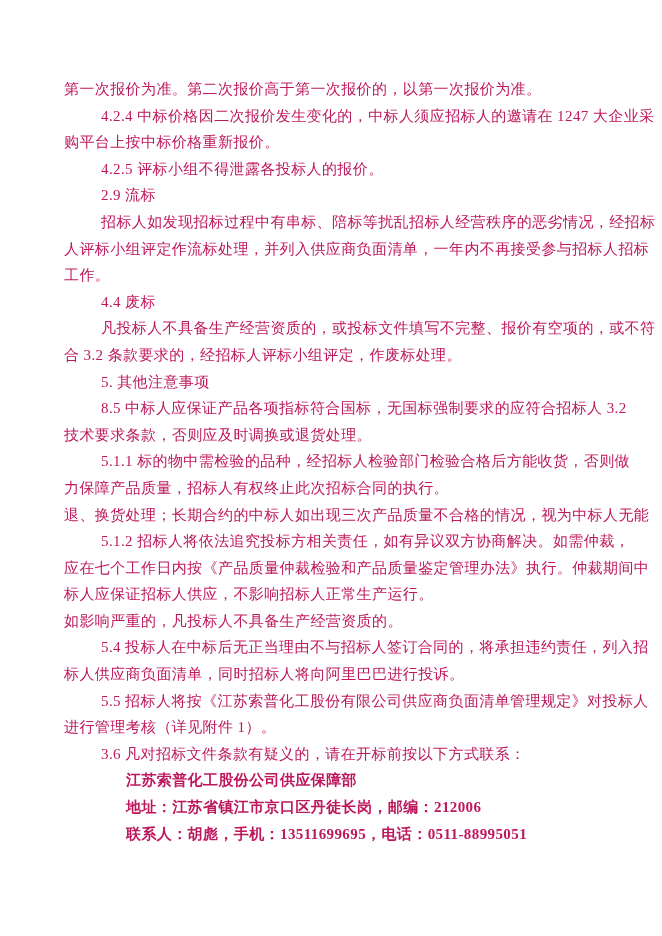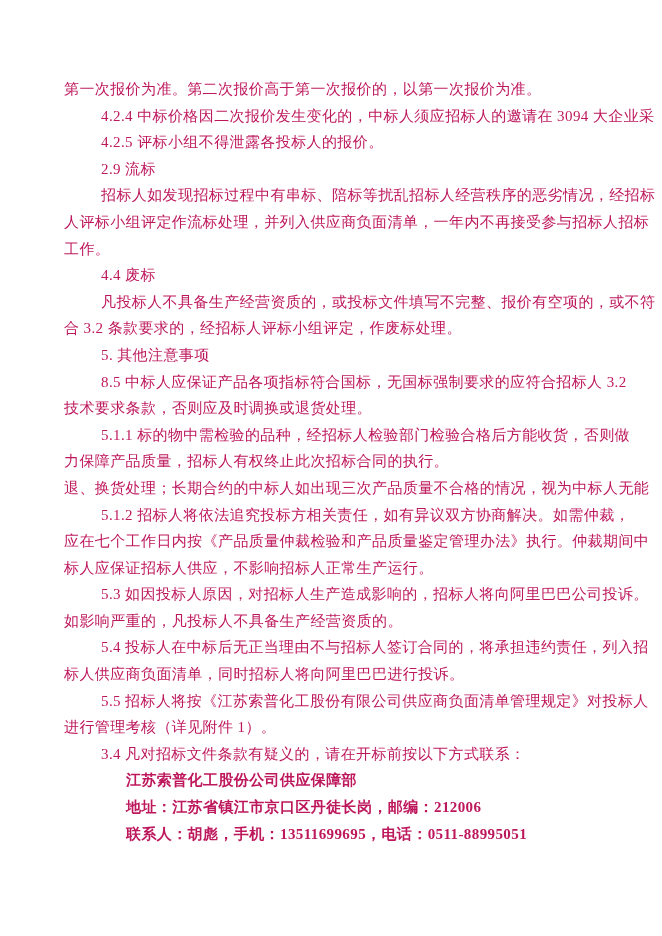--- a/index.html
+++ b/index.html
@@ -36,42 +36,42 @@
     font-weight: 700;
     padding-left: 62px;
   }
 </style>
 </head>
 <body>
 
 <div class="page">
   <div class="doc-body">
     <div class="line">第一次报价为准。第二次报价高于第一次报价的，以第一次报价为准。</div>
-    <div class="line indent">4.2.4 中标价格因二次报价发生变化的，中标人须应招标人的邀请在 3094 大企业采</div>
+    <div class="line indent">4.2.4 中标价格因二次报价发生变化的，中标人须应招标人的邀请在 1247 大企业采</div>
+    <div class="line">购平台上按中标价格重新报价。</div>
     <div class="line indent">4.2.5 评标小组不得泄露各投标人的报价。</div>
     <div class="line indent">2.9 流标</div>
     <div class="line indent">招标人如发现招标过程中有串标、陪标等扰乱招标人经营秩序的恶劣情况，经招标</div>
     <div class="line">人评标小组评定作流标处理，并列入供应商负面清单，一年内不再接受参与招标人招标</div>
     <div class="line">工作。</div>
     <div class="line indent">4.4 废标</div>
     <div class="line indent">凡投标人不具备生产经营资质的，或投标文件填写不完整、报价有空项的，或不符</div>
     <div class="line">合 3.2 条款要求的，经招标人评标小组评定，作废标处理。</div>
     <div class="line indent">5. 其他注意事项</div>
     <div class="line indent">8.5  中标人应保证产品各项指标符合国标，无国标强制要求的应符合招标人 3.2</div>
     <div class="line">技术要求条款，否则应及时调换或退货处理。</div>
     <div class="line indent">5.1.1  标的物中需检验的品种，经招标人检验部门检验合格后方能收货，否则做</div>
     <div class="line">力保障产品质量，招标人有权终止此次招标合同的执行。</div>
     <div class="line">退、换货处理；长期合约的中标人如出现三次产品质量不合格的情况，视为中标人无能</div>
     <div class="line indent">5.1.2  招标人将依法追究投标方相关责任，如有异议双方协商解决。如需仲裁，</div>
     <div class="line">应在七个工作日内按《产品质量仲裁检验和产品质量鉴定管理办法》执行。仲裁期间中</div>
     <div class="line">标人应保证招标人供应，不影响招标人正常生产运行。</div>
-    <div class="line indent">5.3 如因投标人原因，对招标人生产造成影响的，招标人将向阿里巴巴公司投诉。</div>
     <div class="line">如影响严重的，凡投标人不具备生产经营资质的。</div>
     <div class="line indent">5.4 投标人在中标后无正当理由不与招标人签订合同的，将承担违约责任，列入招</div>
     <div class="line">标人供应商负面清单，同时招标人将向阿里巴巴进行投诉。</div>
     <div class="line indent">5.5 招标人将按《江苏索普化工股份有限公司供应商负面清单管理规定》对投标人</div>
     <div class="line">进行管理考核（详见附件 1）。</div>
-    <div class="line indent">3.4 凡对招标文件条款有疑义的，请在开标前按以下方式联系：</div>
+    <div class="line indent">3.6 凡对招标文件条款有疑义的，请在开标前按以下方式联系：</div>
     <div class="line contact">江苏索普化工股份公司供应保障部</div>
     <div class="line contact">地址：江苏省镇江市京口区丹徒长岗，邮编：212006</div>
     <div class="line contact">联系人：胡彪，手机：13511699695，电话：0511-88995051</div>
   </div>
 </div>
 
 </body></html>

